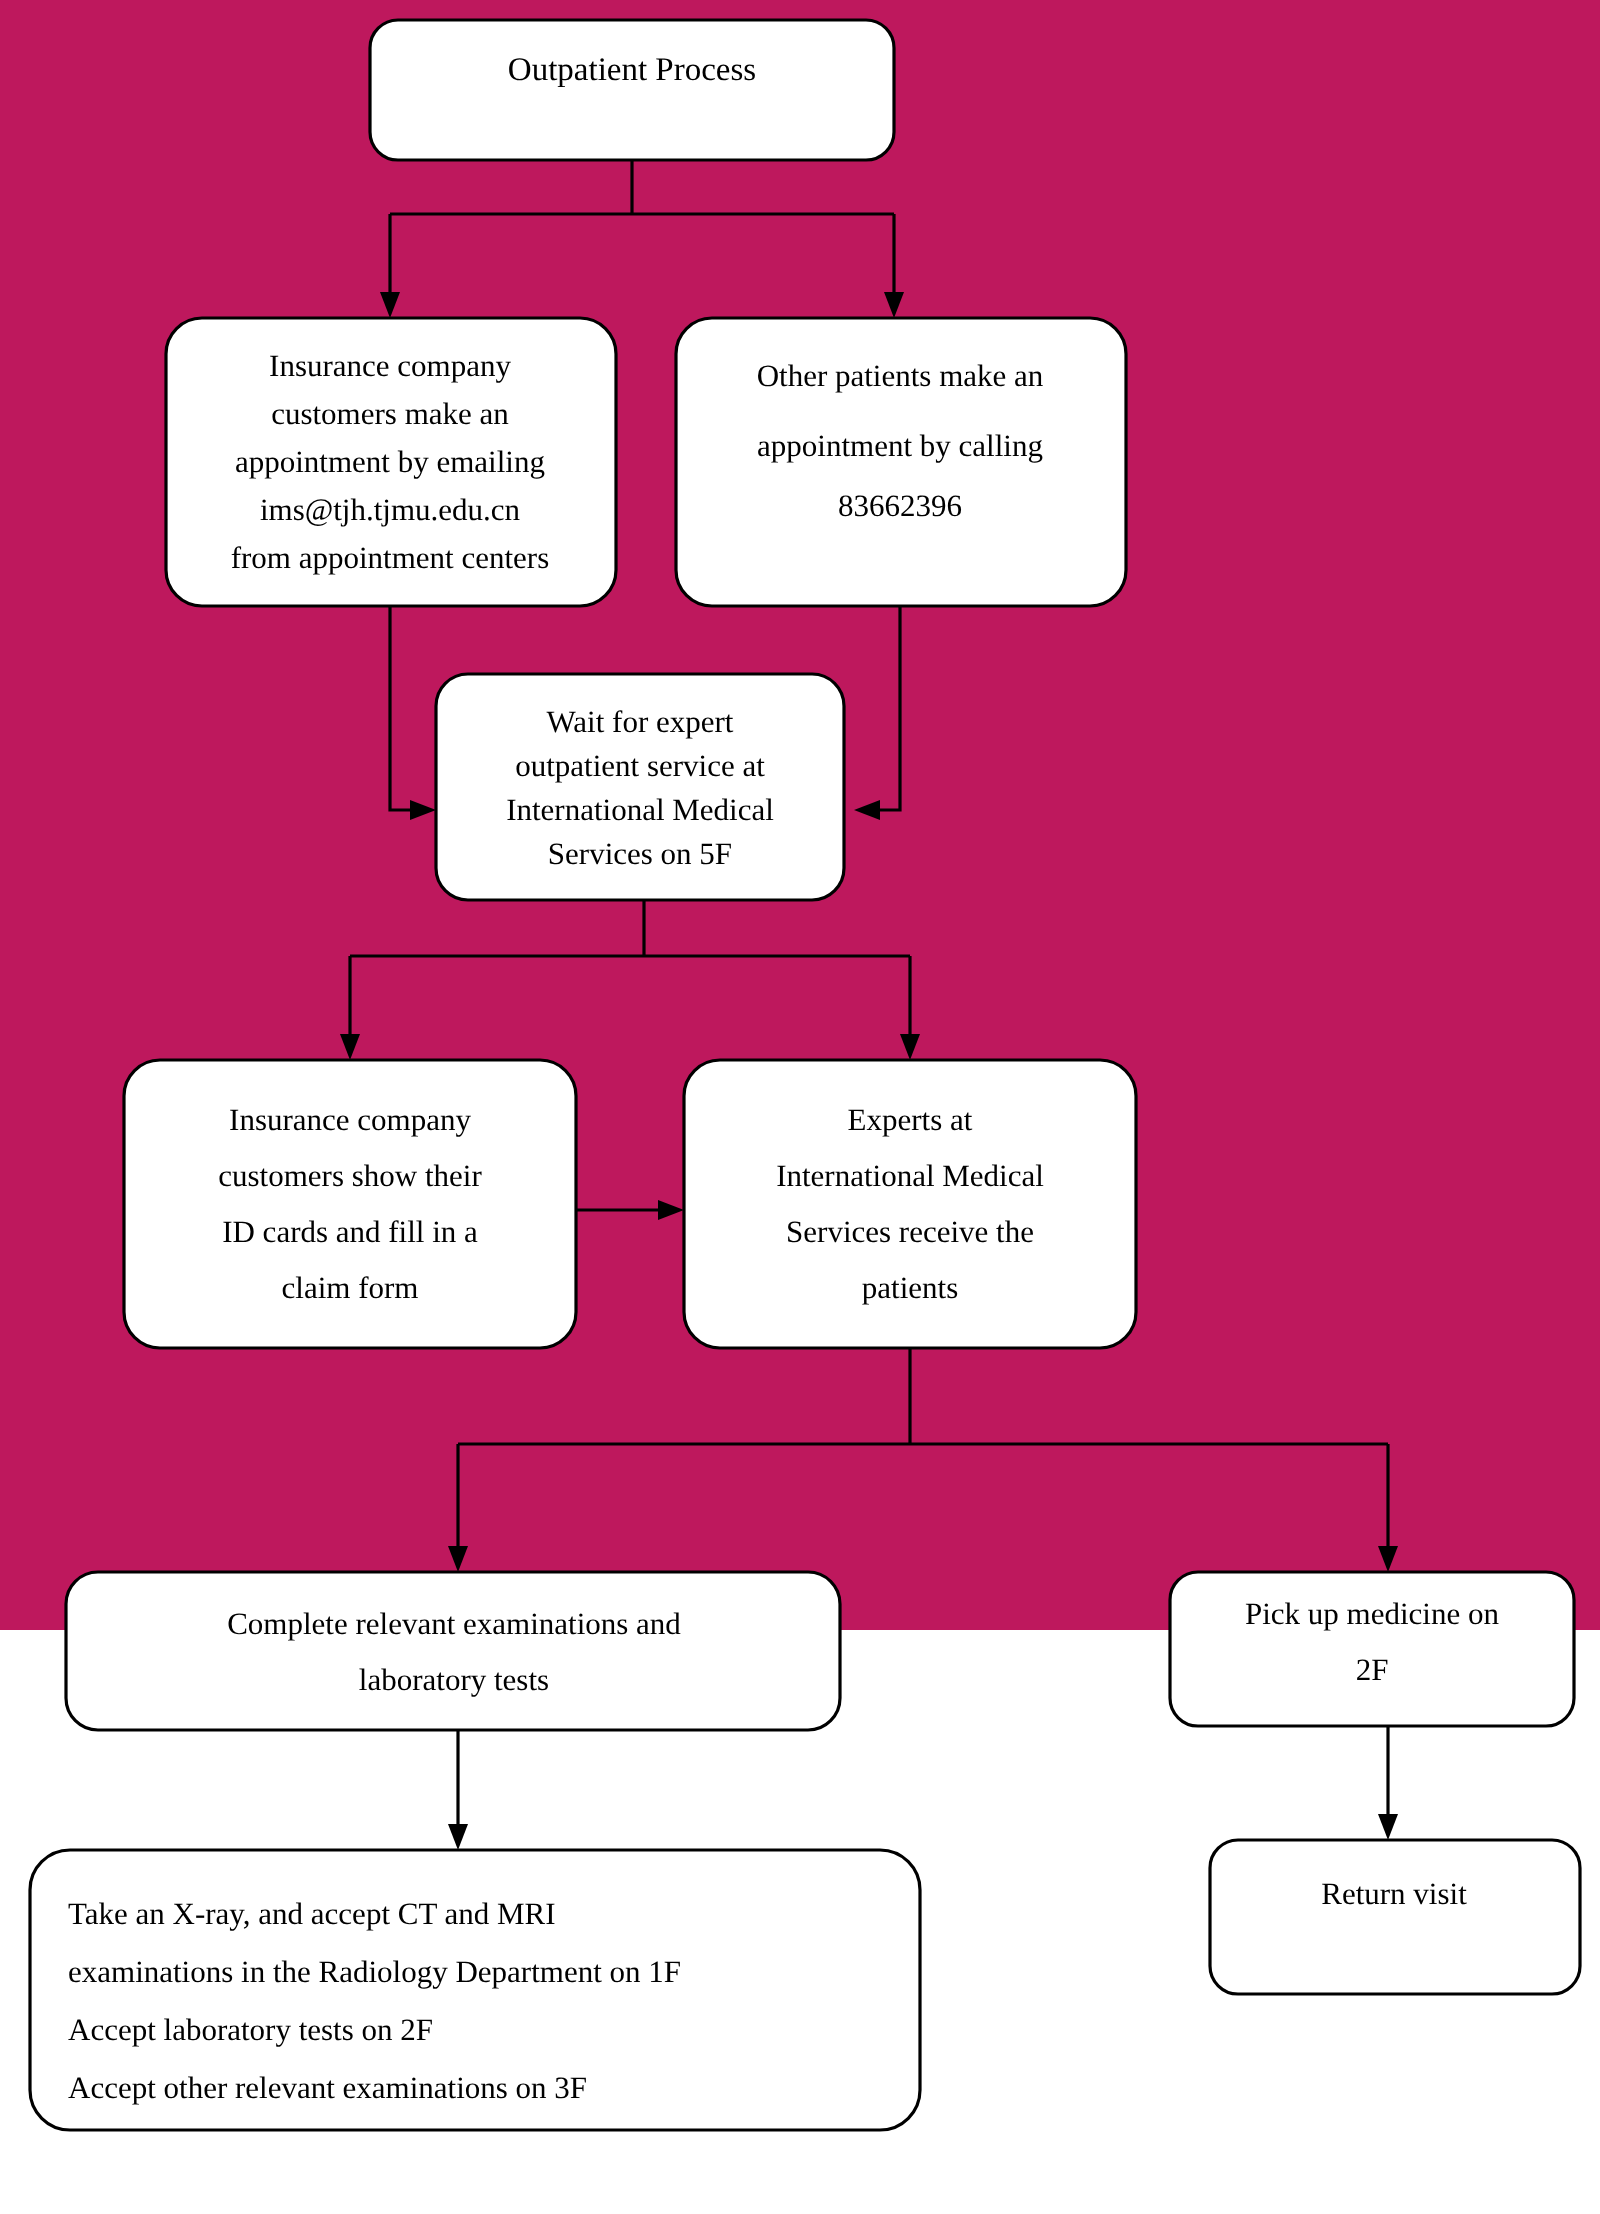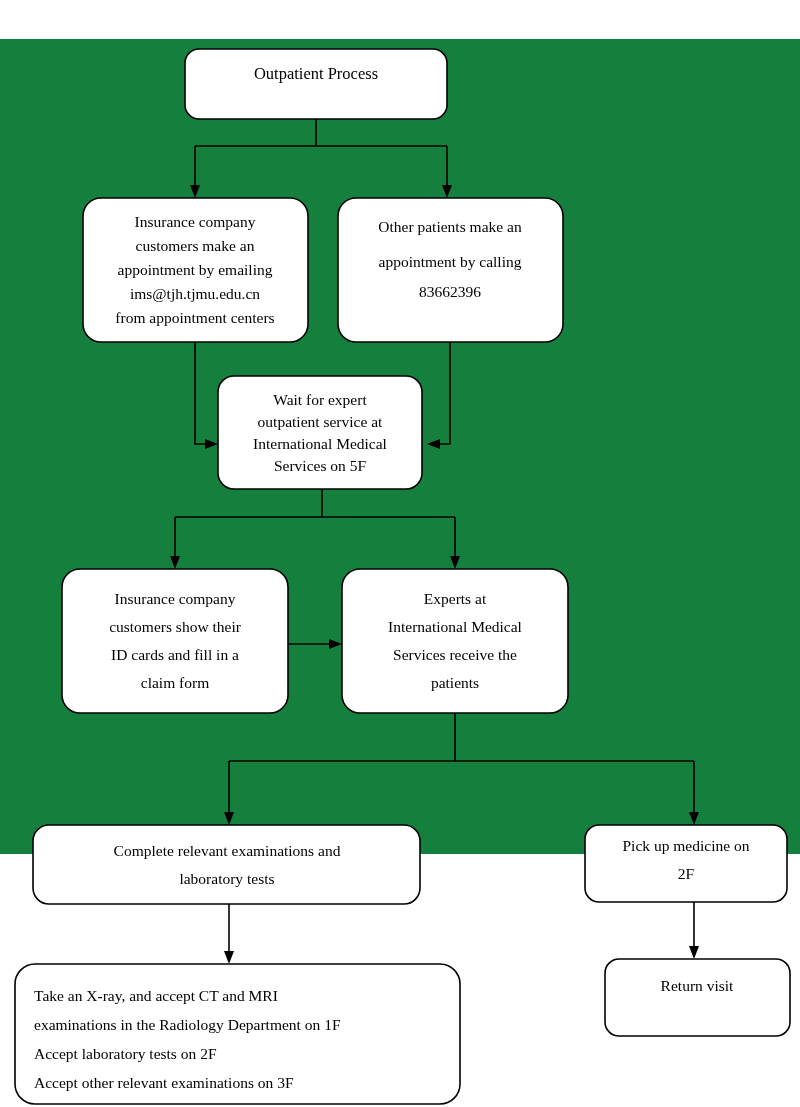--- a/index.html
+++ b/index.html
@@ -10,22 +10,21 @@
   body {
     width: 800px;
     height: 1107px;
     font-family: "Liberation Serif", "DejaVu Serif", serif;
     overflow: hidden;
   }
   #flowchart-root {
     position: relative;
     width: 800px;
     height: 815px;
-    background: #15803d;
-    margin-top: 39px;
+    background: #be185d;
   }
   svg.diagram {
     display: block;
     width: 800px;
     height: 1107px;
   }
   .node-shape {
     fill: #ffffff;
     stroke: #000000;
     stroke-width: 1.6;

